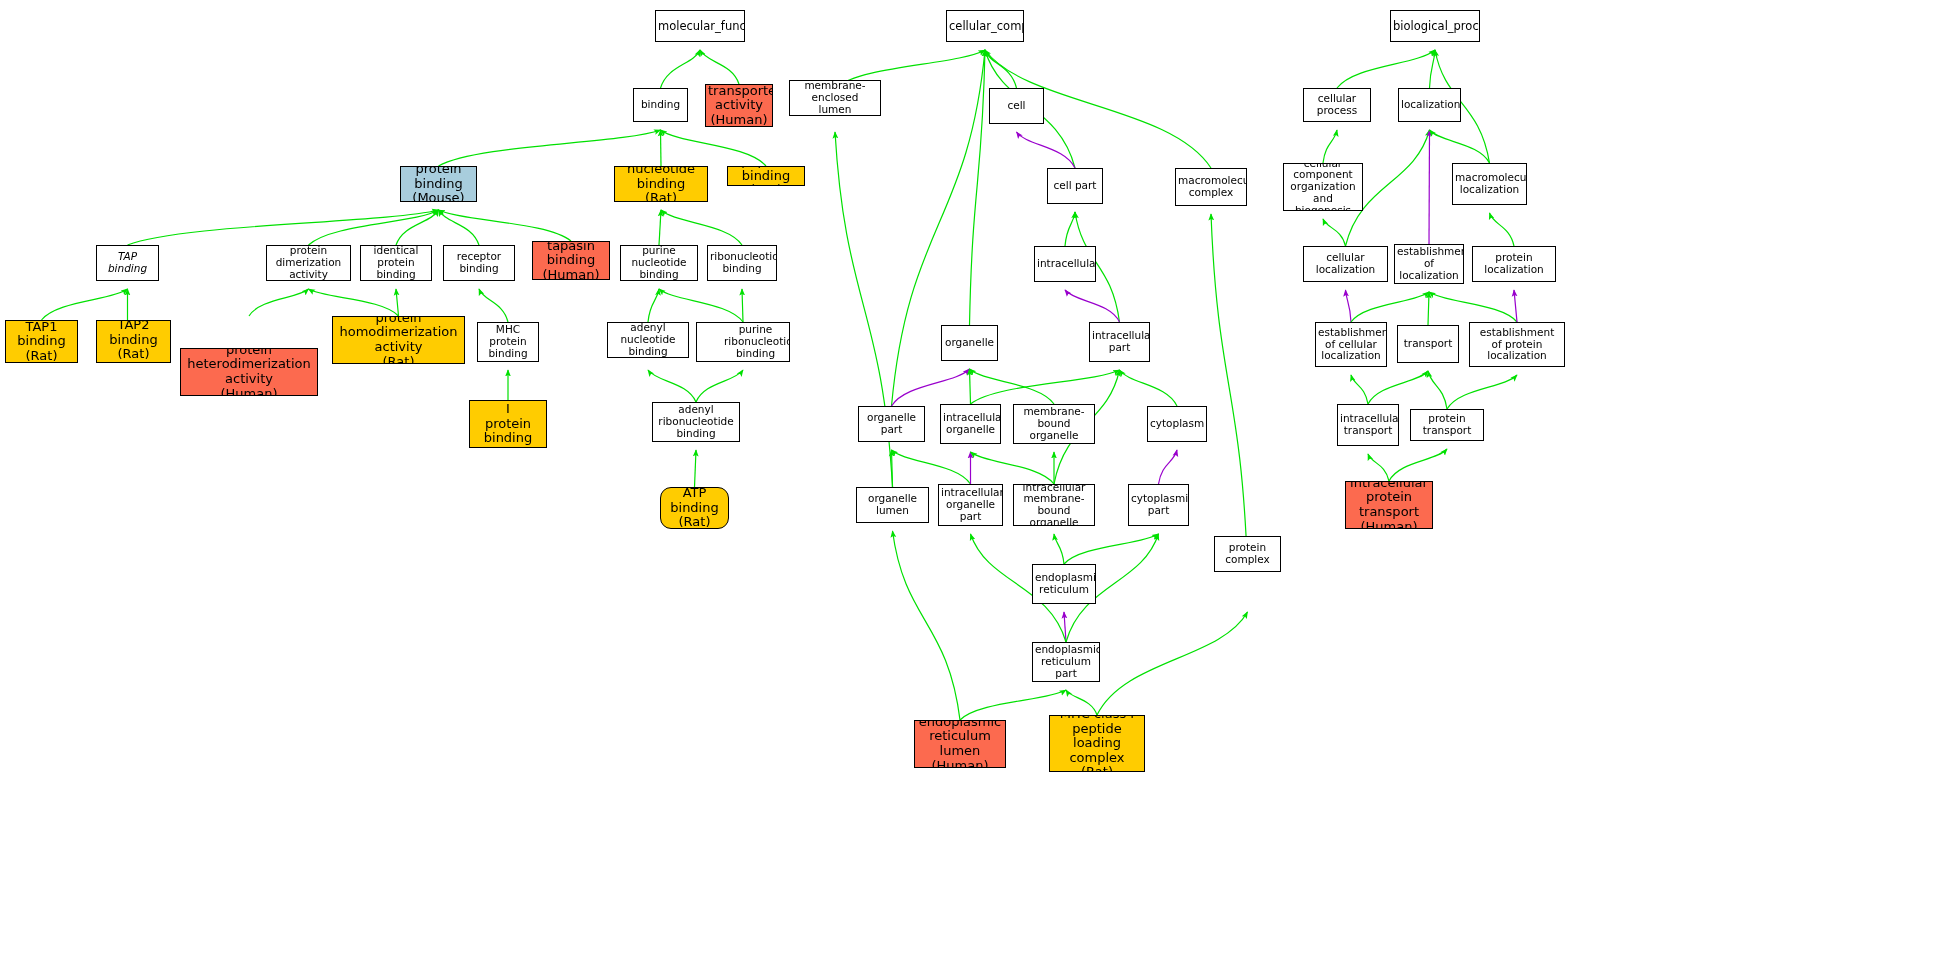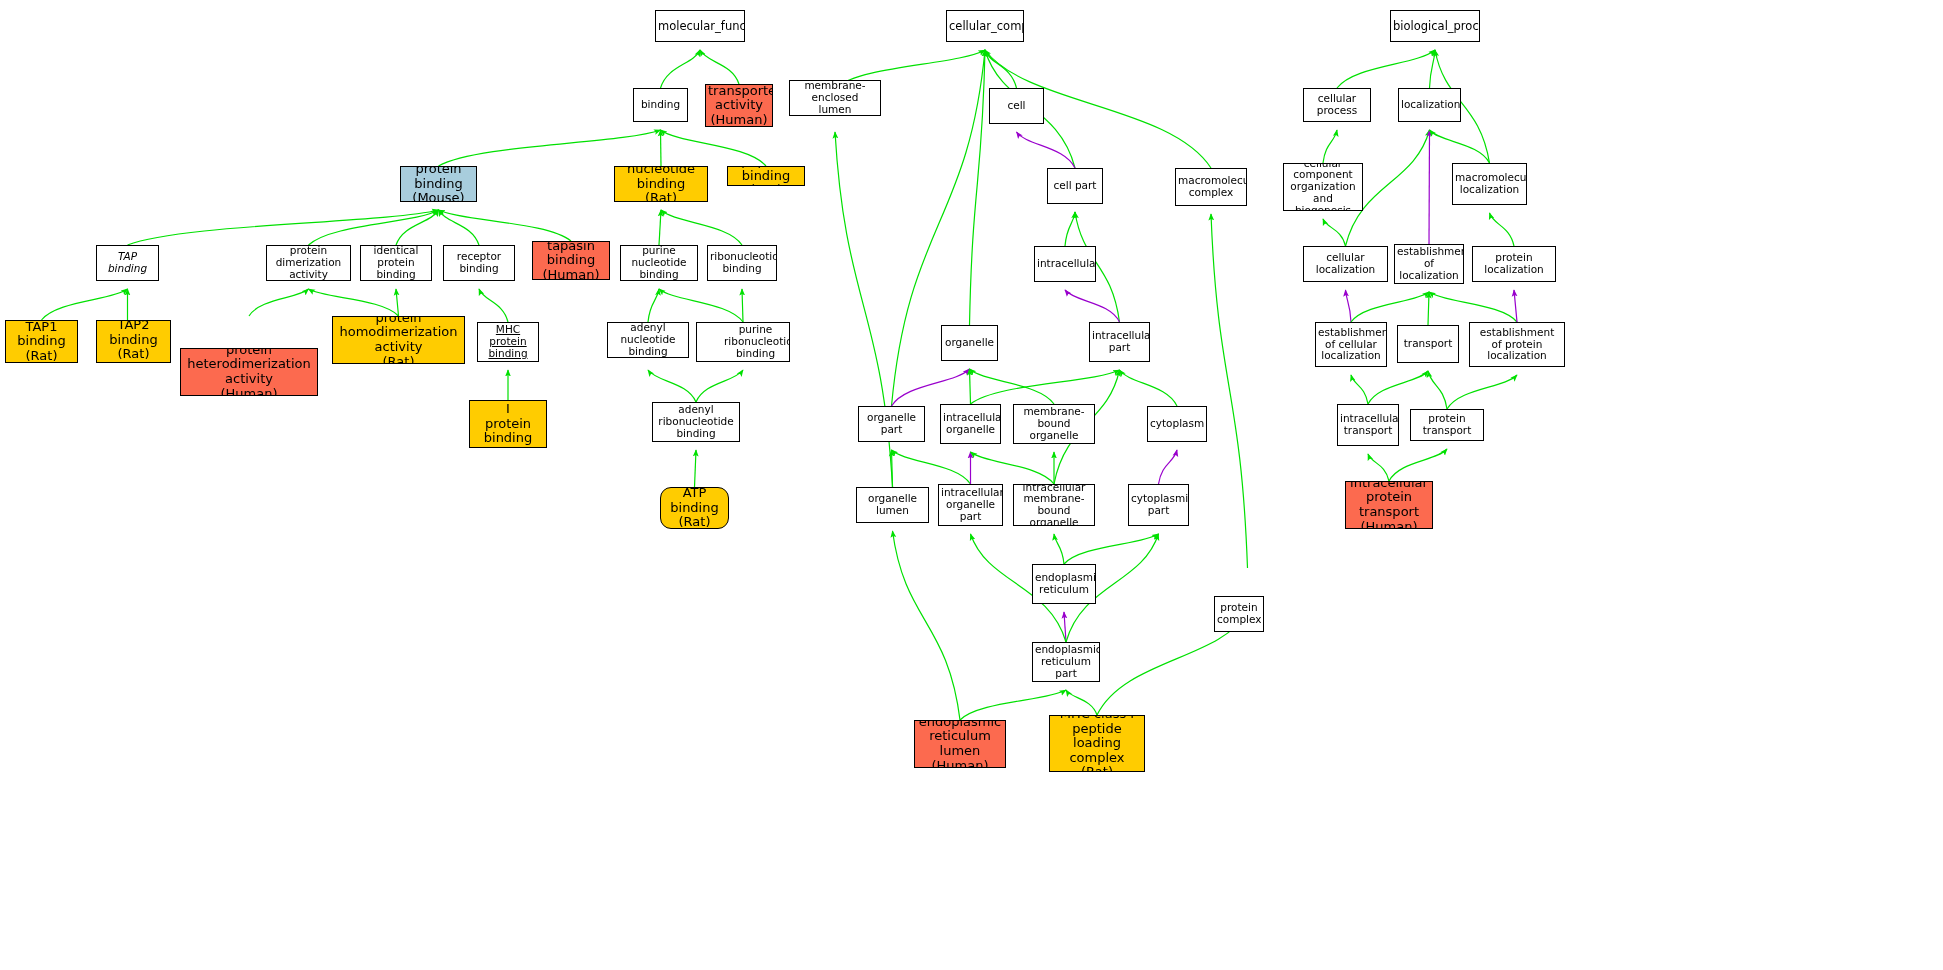--- a/index.html
+++ b/index.html
@@ -204,21 +204,21 @@
     <div class="go-node t-red" style="left: 180px; top: 316px; width: 138px; height: 48px; margin-top: 32px;">
       <span class="node-label">protein heterodimerization
 activity
 (Human)</span>
     </div>
     <div class="go-node t-yellow" style="left: 332px; top: 316px; width: 133px; height: 48px;">
       <span class="node-label">protein homodimerization
 activity
 (Rat)</span>
     </div>
-    <div class="go-node t-plain" style="left: 477px; top: 322px; width: 62px; height: 40px; text-decoration: underline;">
+    <div class="go-node t-plain" style="left: 477px; top: 322px; width: 62px; height: 40px;">
       <span class="node-label">MHC protein
 binding</span>
     </div>
     <div class="go-node t-plain" style="left: 607px; top: 322px; width: 82px; height: 36px;">
       <span class="node-label">adenyl nucleotide
 binding</span>
     </div>
     <div class="go-node t-plain" style="left: 696px; top: 322px; width: 94px; height: 40px; padding-left: 25px;">
       <span class="node-label">purine ribonucleotide
 binding</span>
@@ -290,21 +290,21 @@
 organelle</span>
     </div>
     <div class="go-node t-plain" style="left: 1128px; top: 484px; width: 61px; height: 42px;">
       <span class="node-label">cytoplasmic
 part</span>
     </div>
     <div class="go-node t-plain" style="left: 1032px; top: 564px; width: 64px; height: 40px;">
       <span class="node-label">endoplasmic
 reticulum</span>
     </div>
-    <div class="go-node t-plain" style="left: 1214px; top: 596px; width: 50px; height: 36px;">
+    <div class="go-node t-plain" style="left: 1214px; top: 536px; width: 67px; height: 36px;">
       <span class="node-label">protein complex</span>
     </div>
     <div class="go-node t-plain" style="left: 1032px; top: 642px; width: 68px; height: 40px;">
       <span class="node-label">endoplasmic
 reticulum part</span>
     </div>
     <div class="go-node t-red" style="left: 914px; top: 720px; width: 92px; height: 48px;">
       <span class="node-label">endoplasmic
 reticulum lumen
 (Human)</span>

